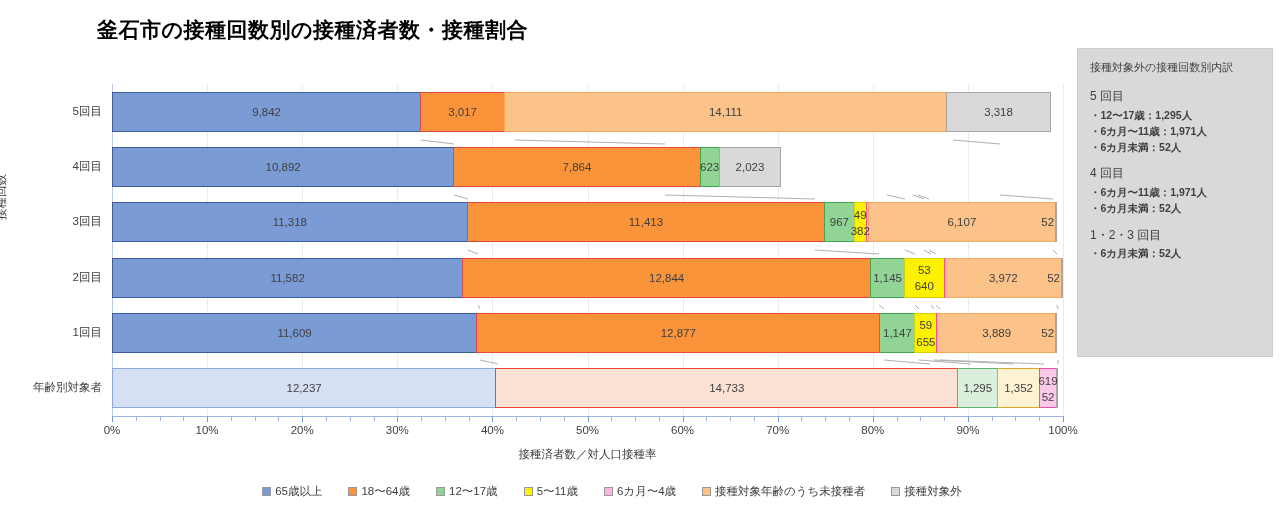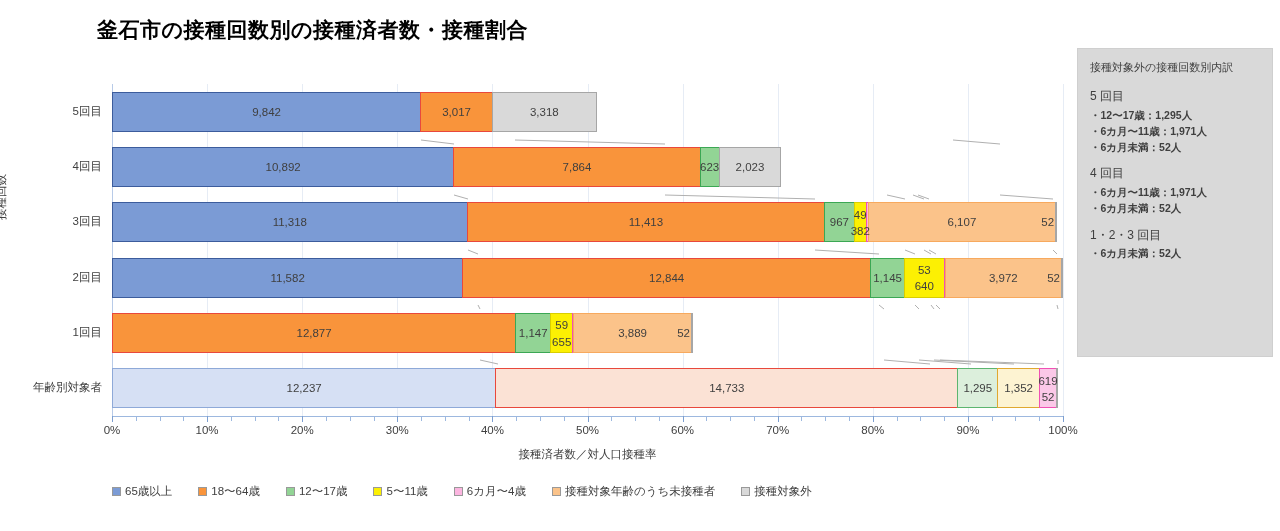--- a/index.html
+++ b/index.html
@@ -95,21 +95,21 @@
     transform:translateX(-50%); white-space:nowrap;
   }
   #xaxis-title{
     position:absolute; left:112px; top:447px; width:951px;
     text-align:center; font-size:11.5px; color:#404040;
   }
 
   
   #legend{
     position:absolute; left:112px; top:484px; width:1000px;
-    display:flex; align-items:center; 
+    display:flex; align-items:center; justify-content:center;
     gap:26px; font-size:11.5px; color:#404040;
   }
   #legend .item{ display:flex; align-items:center; gap:4px; white-space:nowrap; }
   #legend .sw{ width:9px; height:9px; border:1px solid #999; display:inline-block; }
 
   
   #side-note{
     position:absolute; left:1077px; top:48px; width:196px; height:309px;
     background:#d9d9d9; border:1px solid #cfcfcf;
     padding:10px 12px; font-size:11px; color:#3f3f3f; line-height:1.55;
@@ -146,22 +146,25 @@
       <div class="gl" style="left: 665.7px;"></div>
       <div class="gl" style="left: 760.8px;"></div>
       <div class="gl" style="left: 855.9px;"></div>
       <div class="gl" style="left: 951px;"></div>
     </div>
   <div id="bars">
       <div class="row" style="top: 7.66667px; height: 40px;">
         <div class="seg c-blue" style="width: 309.075px;">
           <span class="lbl">9,842</span>
         </div>
-        <div class="seg c-orange" style="width: 73px;">
+        <div class="seg c-orange" style="width: 85px;">
           <span class="lbl">3,017</span>
+        </div>
+        <div class="seg c-lightorng" style="width: 443.166px;">
+          <span class="lbl">14,111</span>
         </div>
         <div class="seg c-gray" style="width: 104.61px;">
           <span class="lbl">3,318</span>
         </div>
       </div>
       <div class="row" style="top: 63px; height: 40px;">
         <div class="seg c-blue" style="width: 342.36px; align-items: center;">
           <span class="lbl">10,892</span>
         </div>
         <div class="seg c-orange" style="width: 247.26px;">
@@ -212,20 +215,23 @@
         </div>
         <div class="seg c-pink" style="width: 1.902px;"></div>
         <div class="seg c-lightorng" style="width: 121.728px;">
           <span class="lbl">3,972</span>
         </div>
         <div class="seg c-gray" style="width: 1.902px;">
           <span class="lbl edge-right">52</span>
         </div>
       </div>
       <div class="row" style="top: 229px; height: 40px;">
+        <div class="seg c-blue" style="width: 365.184px;">
+          <span class="lbl">11,609</span>
+        </div>
         <div class="seg c-orange" style="width: 404.175px;">
           <span class="lbl">12,877</span>
         </div>
         <div class="seg c-green" style="width: 36.138px;">
           <span class="lbl">1,147</span>
         </div>
         <div class="seg c-yellow" style="width: 22.824px;">
           <span class="lbl above">59</span>
           <span class="lbl below">655</span>
         </div>

